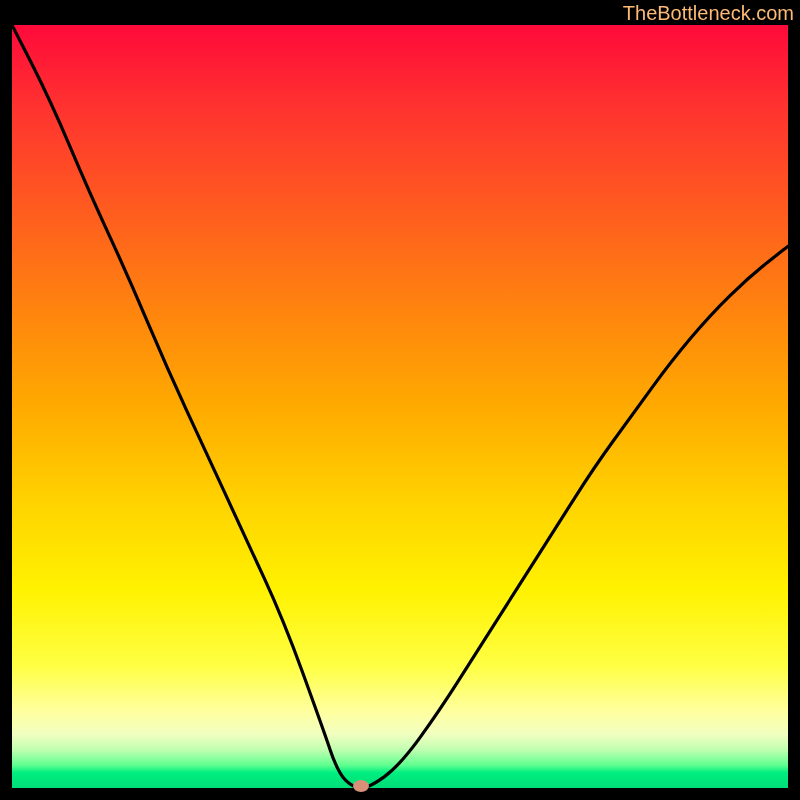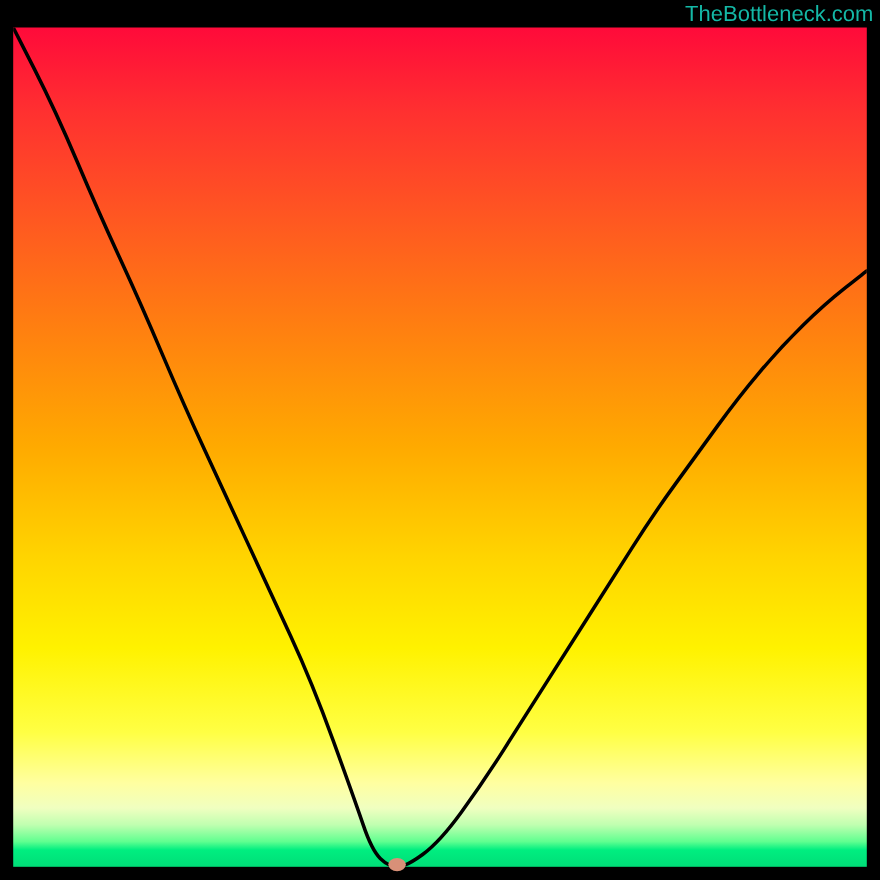--- a/index.html
+++ b/index.html
@@ -8,21 +8,21 @@
     height: 800px;
     background: #000;
     position: relative;
     font-family: Arial, Helvetica, sans-serif;
     overflow: hidden;
   }
   .watermark {
     position: absolute;
     top: 2px;
     right: 6px;
-    color: #14b8a6;
+    color: #fdba74;
     font-size: 20px;
     font-weight: 500;
     z-index: 10;
   }
   .plot-area {
     position: absolute;
     left: 12px;
     top: 25px;
     width: 776px;
     height: 763px;

